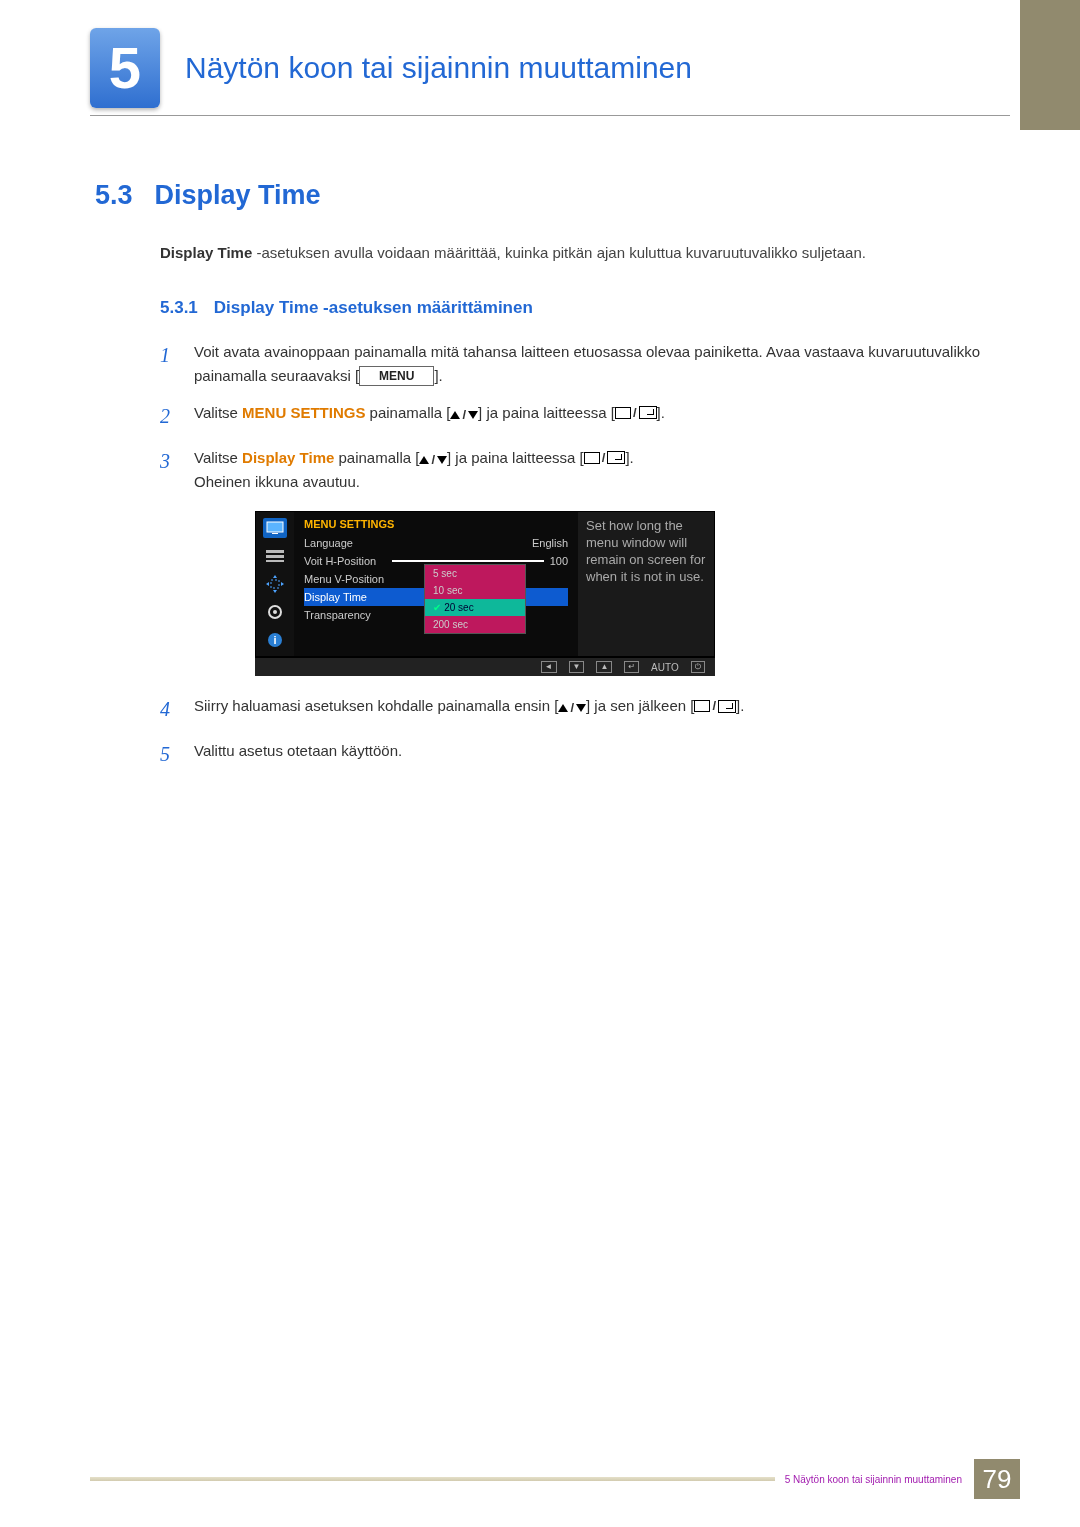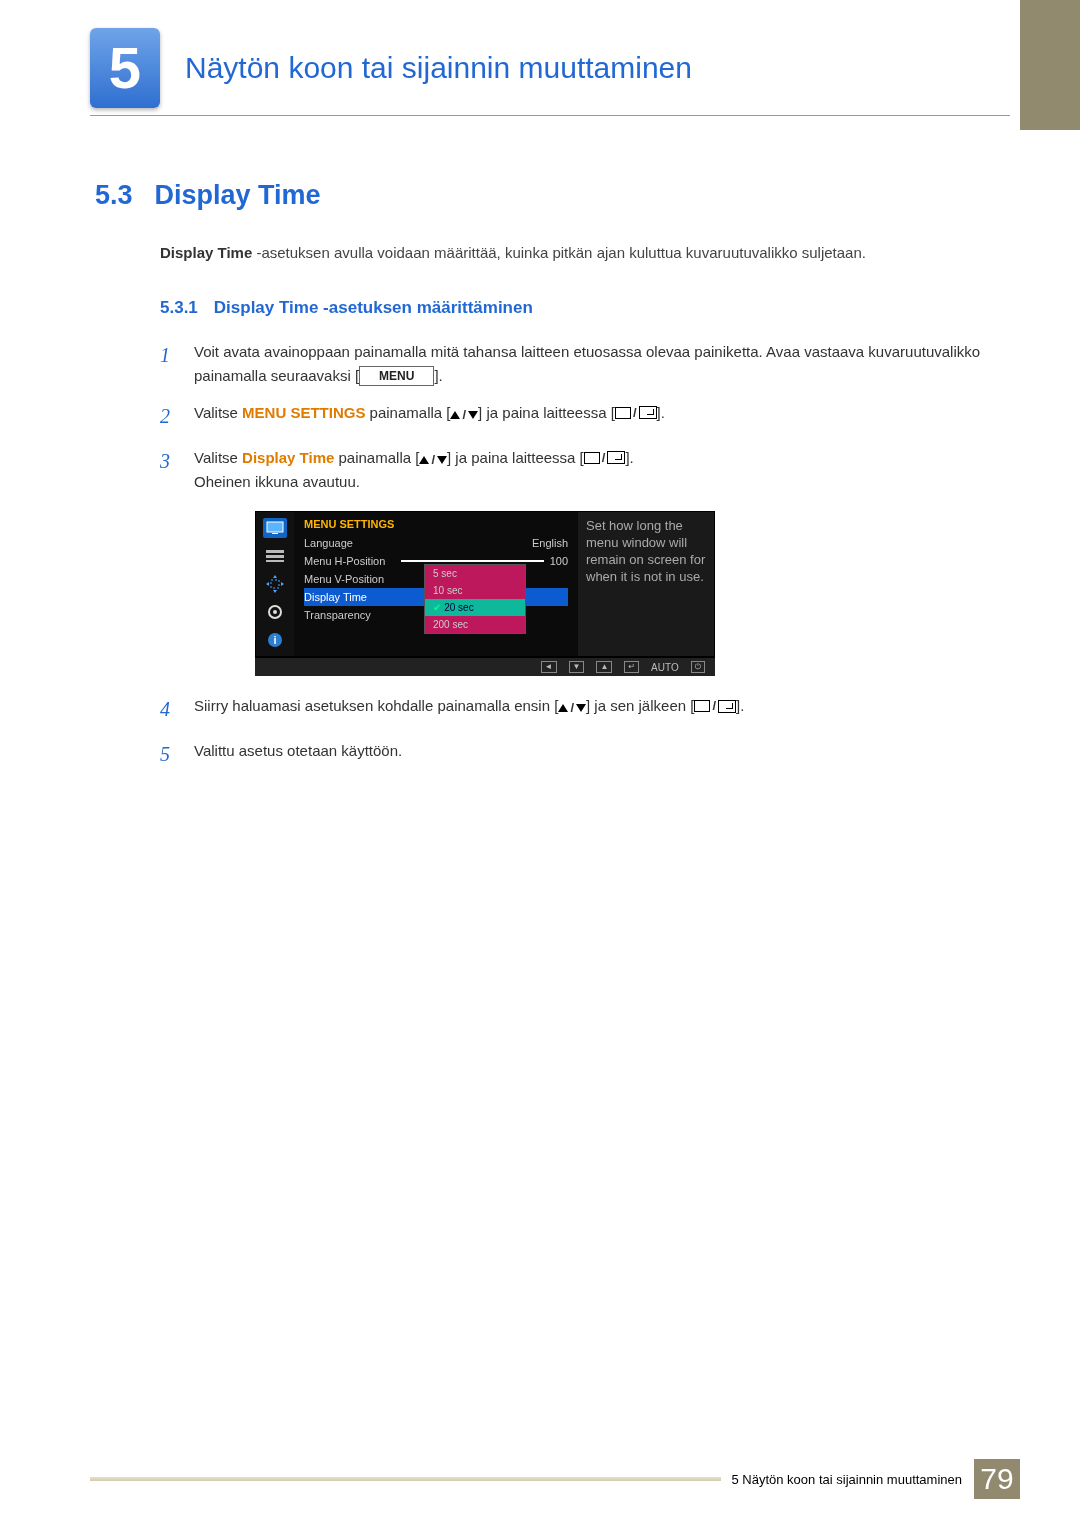--- a/index.html
+++ b/index.html
@@ -174,22 +174,22 @@
     padding:0 10px;font-size:10px;color:#bbb;
   }
   .osd-footer .mini{display:inline-block;padding:0 3px;border:1px solid #888;font-size:8px;line-height:10px}
   
   .page-footer{
     position:absolute;
     bottom:28px; left:90px; right:60px;
     display:flex; align-items:center;
   }
   .footer-line{flex:1;height:4px;background:linear-gradient(#e5e0c9,#d2cbaf)}
-  .footer-text{color:#000000;font-size:13px;margin:0 12px 0 10px}
-  .footer-page{background:#918a6e;color:#fff;font-size:30px;min-width:46px;height:40px;display:flex;align-items:center;justify-content:center}
+  .footer-text{color:#a21caf;font-size:10px;margin:0 12px 0 10px}
+  .footer-page{background:#918a6e;color:#fff;font-size:26px;min-width:46px;height:40px;display:flex;align-items:center;justify-content:center}
 </style>
 </head>
 <body>
 
 <div class="page">
   <div class="top-right-band"></div>
 
   <div class="chapter-header">
     <div class="chapter-badge">5</div>
     <div class="chapter-title">Näytön koon tai sijainnin muuttaminen</div>
@@ -289,21 +289,21 @@
               </svg>
             </div>
         </div>
         <div class="osd-main">
           <div class="osd-title">MENU SETTINGS</div>
           <div class="osd-row">
             <span>Language</span>
             <span>English</span>
           </div>
           <div class="osd-row">
-            <span>Menu H-Position</span>
+            <span>Voit H-Position</span>
             <span style="display:flex;align-items:center;flex:1;margin-left:10px">
                 <span class="osd-slider"></span>
                 <span>100</span>
               </span>
           </div>
           <div class="osd-row">
             <span>Menu V-Position</span>
           </div>
           <div class="osd-row sel">
             <span>Display Time</span>

